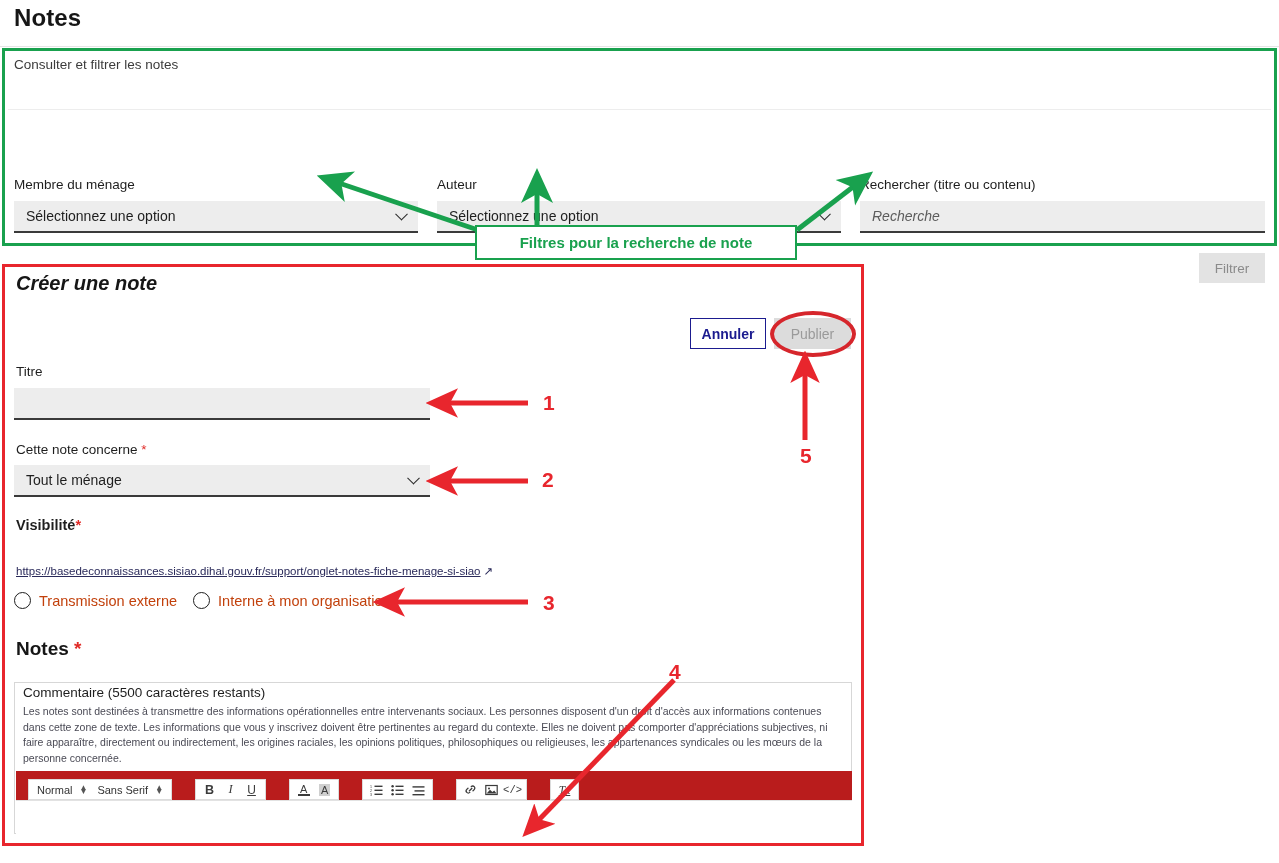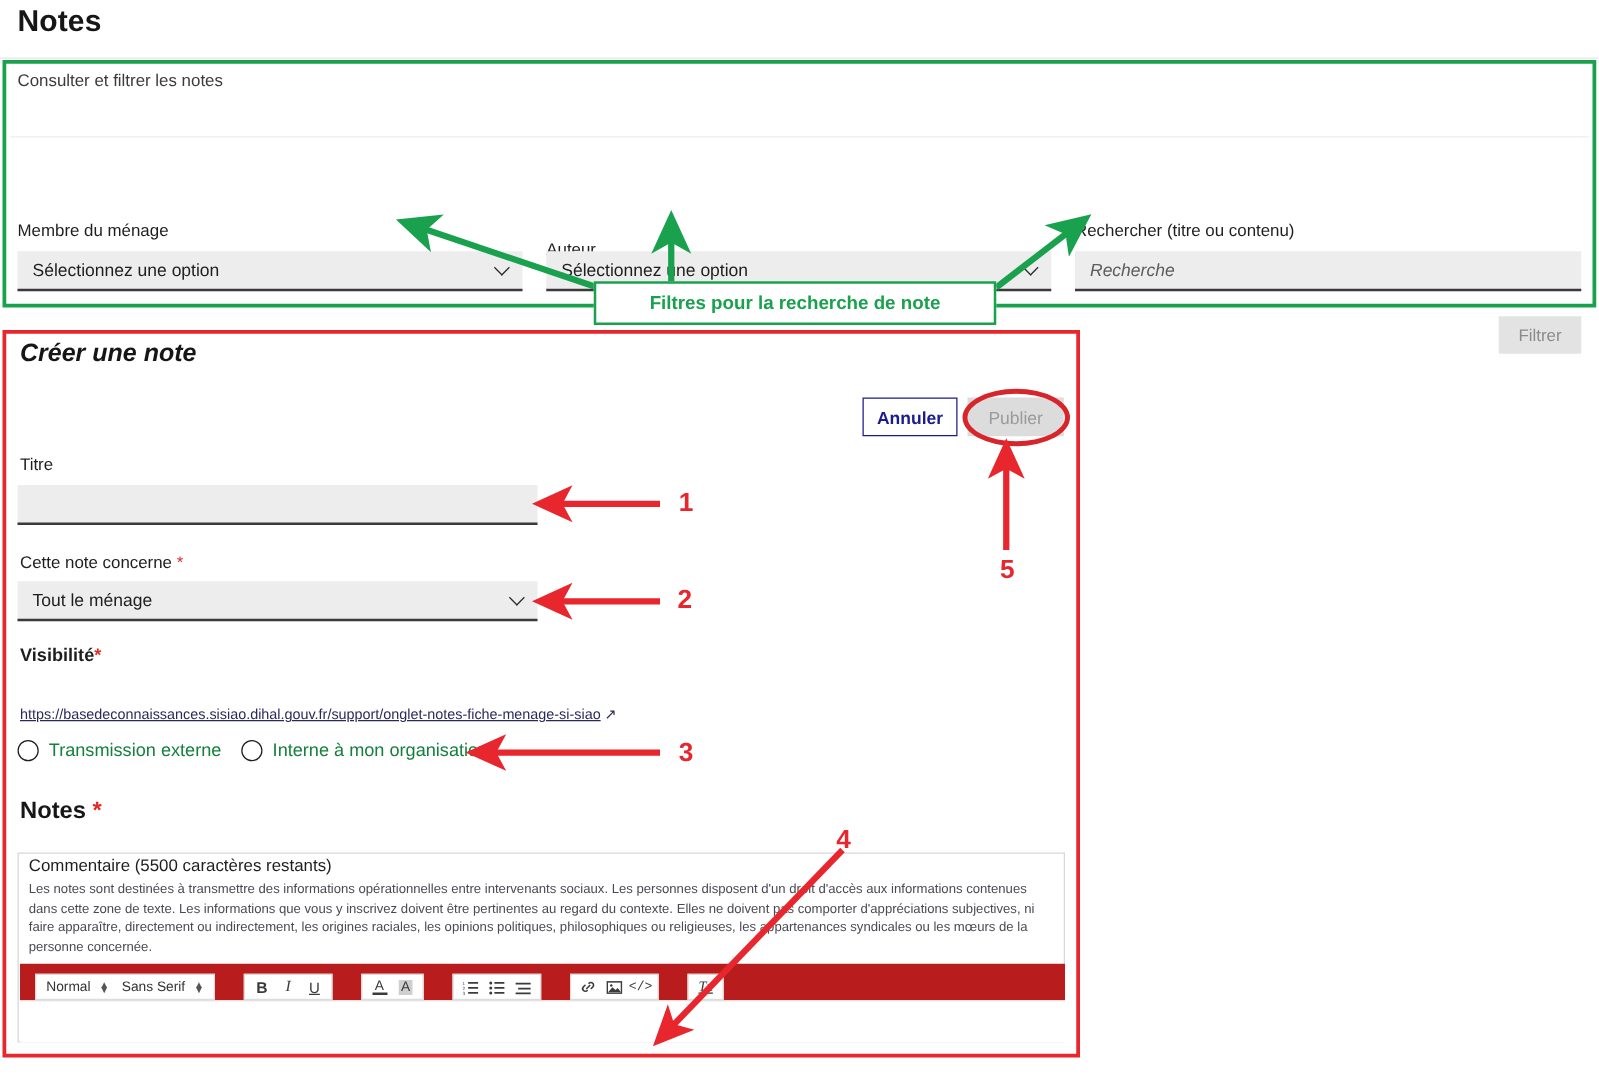--- a/index.html
+++ b/index.html
@@ -118,21 +118,21 @@
   }
   .visib-link {
     position: absolute; left: 16px; top: 564px;
     font-size: 11.5px; color: #2a2a5a;
     text-decoration: underline;
   }
   .ext-icon { display:inline-block; margin-left:3px; }
 
   .radio-row { position: absolute; left: 14px; top: 592px; display: flex; align-items: center; gap: 0; }
   .radio { width: 17px; height: 17px; border: 1.6px solid #1e1e1e; border-radius: 50%; background: #fff; }
-  .radio-lbl { font-size: 14.5px; color: #15803d; margin-left: 8px; margin-right: 16px; }
+  .radio-lbl { font-size: 14.5px; color: #c2410c; margin-left: 8px; margin-right: 16px; }
 
   .notes-head {
     position: absolute; left: 16px; top: 638px;
     font-size: 19px; font-weight: bold; color: #161616;
   }
 
   .comment-box {
     position: absolute; left: 14px; top: 682px;
     width: 838px; height: 152px;
     background: #ffffff; border: 1px solid #d7d7d7;
@@ -204,21 +204,21 @@
     <div class="filter-divider"></div>
 
     <div class="field-label" style="left:14px; top:130px;">Membre du ménage</div>
     <div class="fld-wrap" style="left:14px; top:154px; width:404px;">
       <div class="fld">
         <span>Sélectionnez une option</span>
         <span class="chevron"></span>
       </div>
     </div>
 
-    <div class="field-label" style="left:437px; top:145px;">Auteur</div>
+    <div class="field-label" style="left:437px; top:130px;">Auteur</div>
     <div class="fld-wrap" style="left:437px; top:154px; width:404px;">
       <div class="fld">
         <span>Sélectionnez une option</span>
         <span class="chevron"></span>
       </div>
     </div>
 
     <div class="field-label" style="left:860px; top:130px;">Rechercher (titre ou contenu)</div>
     <div class="fld-wrap" style="left:860px; top:154px; width:405px;">
       <div class="fld">

